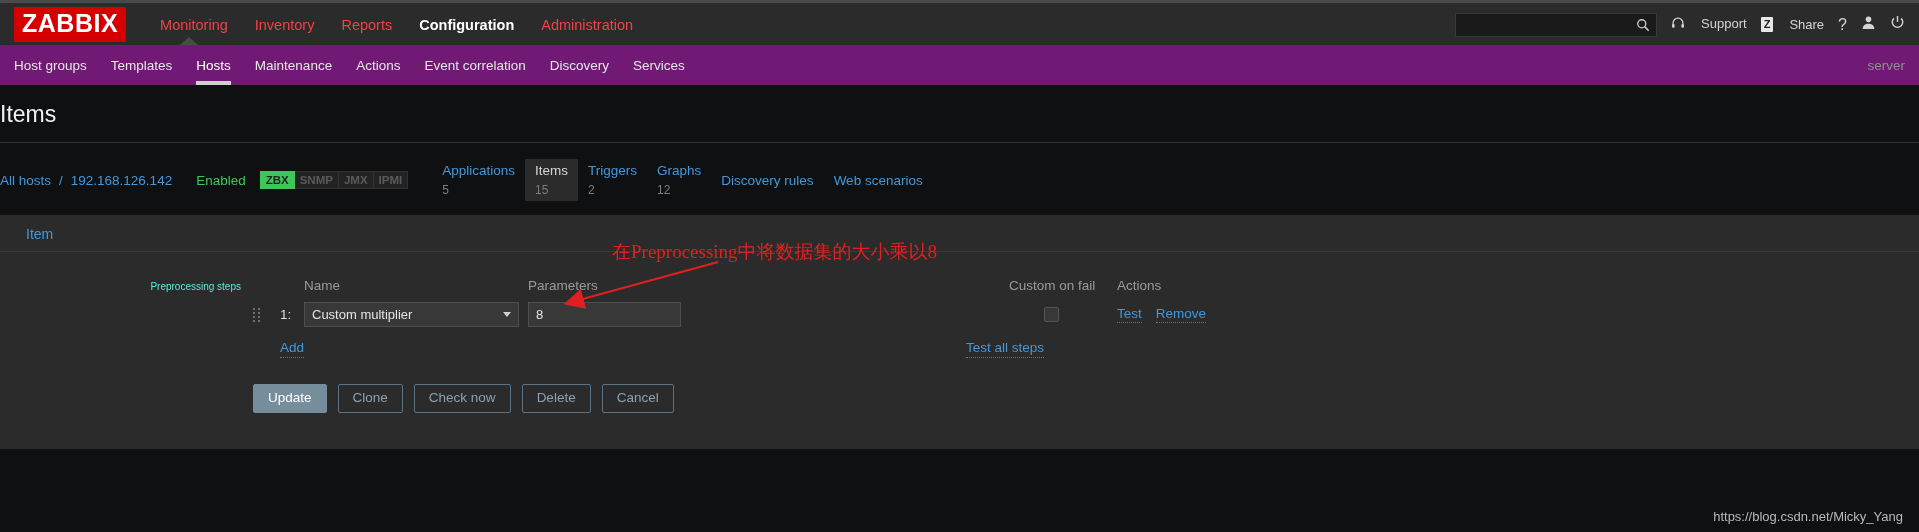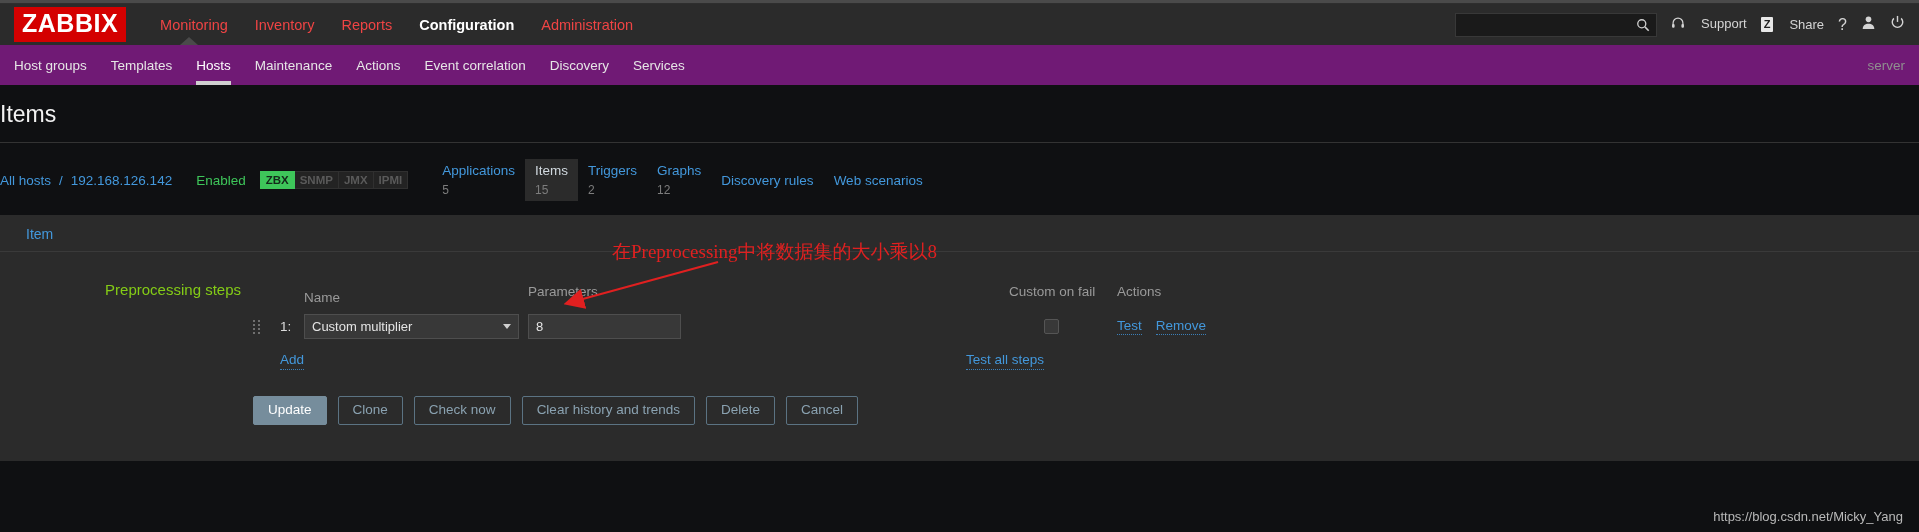--- a/index.html
+++ b/index.html
@@ -184,33 +184,33 @@
     content: ""; position: absolute; left: 6px; right: 6px; bottom: -1px;
     height: 3px; background: #768d9c;
   }
 
   .form-body { padding: 26px 0 0 0; }
   .form-row { display: flex; align-items: flex-start; }
   .form-label {
     width: 253px;
     text-align: right;
     padding-right: 12px;
-    color: #84cc16;
-    font-size: 15px;
+    color: #5eead4;
+    font-size: 10px;
     padding-top: 3px;
   }
 
   .steps-table { flex: 1; }
   .steps-head {
     display: flex; align-items: center;
     color: #9a9a9a; font-size: 13.5px;
   }
   .col-drag { width: 27px; }
   .col-num  { width: 24px; }
-  .col-name { width: 215px; margin-top: 12px; }
+  .col-name { width: 215px; }
   .col-gap  { width: 9px; }
   .col-params { width: 153px; }
   .col-spacer { width: 328px; }
   .col-fail { width: 108px; }
   .col-actions { width: 200px; }
 
   .steps-row {
     display: flex; align-items: center;
     margin-top: 9px;
   }
@@ -491,21 +491,20 @@
             <div class="add-cell"></div>
             <a href="#" class="dlink">Add</a>
             <div style="width:662px;"></div>
             <a href="#" class="dlink">Test all steps</a>
           </div>
 
           <div class="buttons-row">
             <button class="btn btn-primary">Update</button>
             <button class="btn btn-ghost">Clone</button>
             <button class="btn btn-ghost">Check now</button>
-            <button class="btn btn-ghost">Clear history and trends</button>
             <button class="btn btn-ghost">Delete</button>
             <button class="btn btn-ghost">Cancel</button>
           </div>
         </div>
       </div>
     </div>
   </div>
 </div>
 
 <div class="annot" style="left:612px; top:239px;">在Preprocessing中将数据集的大小乘以8</div>

